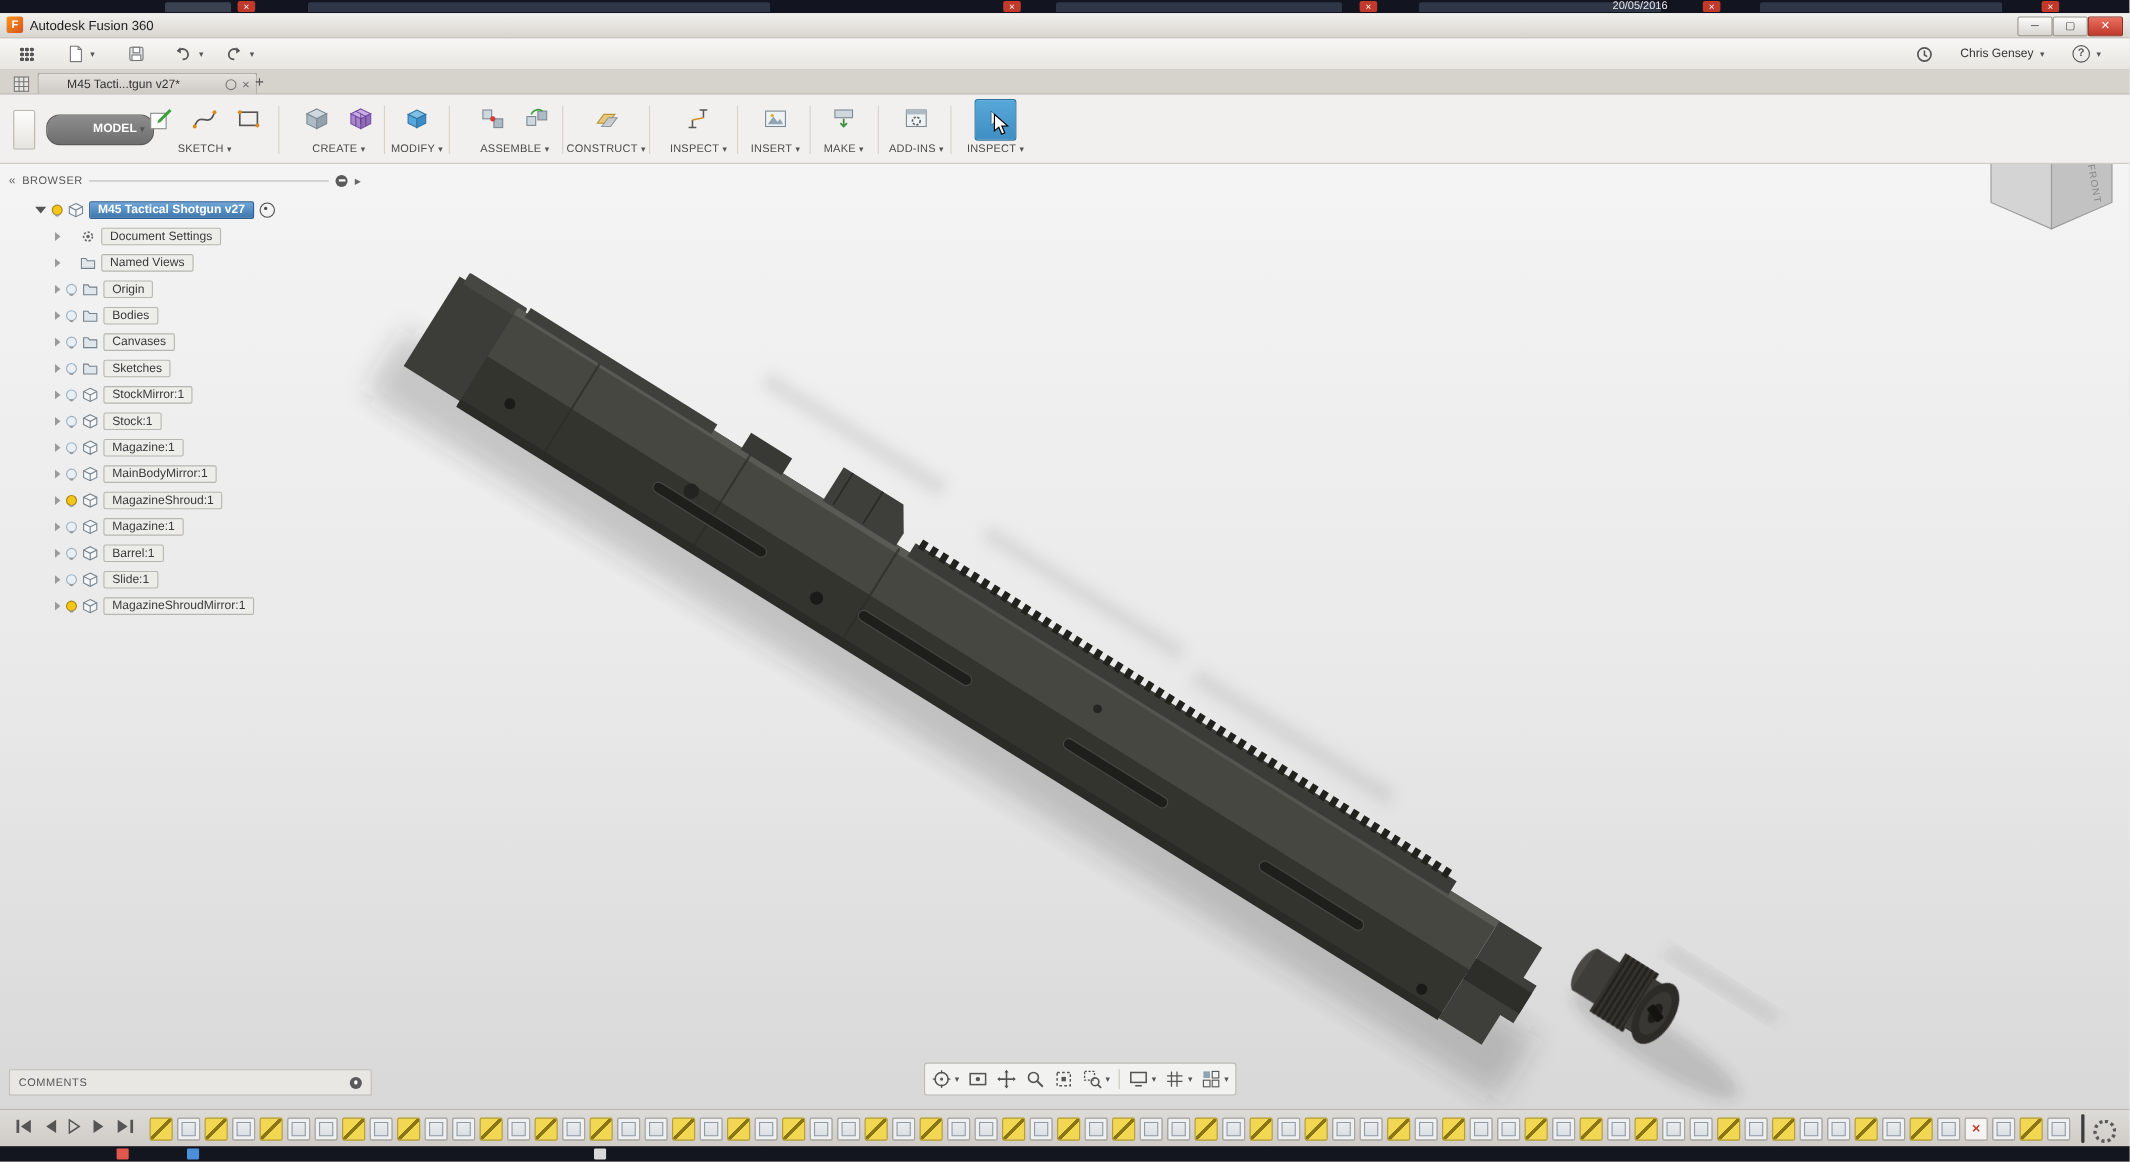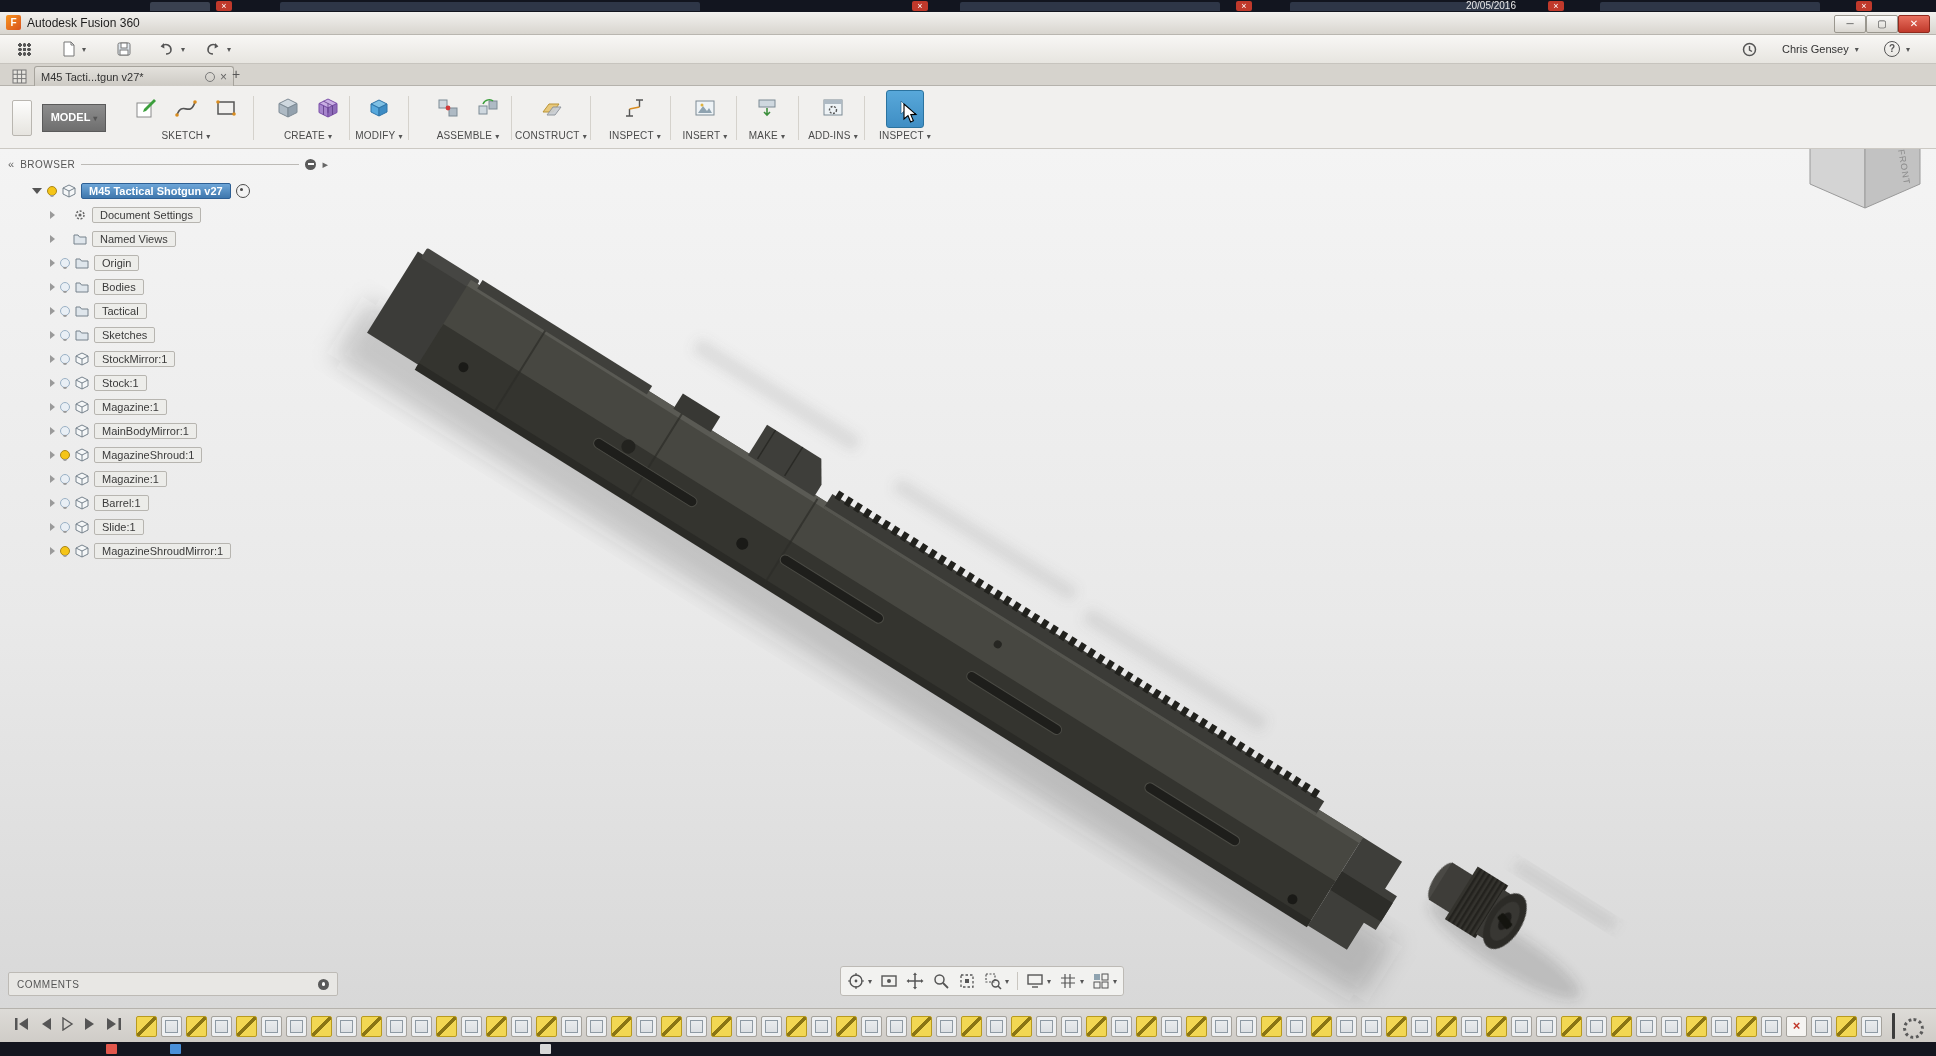--- a/index.html
+++ b/index.html
@@ -38,31 +38,31 @@
      radial-gradient(circle at 6.5px 11px,#555 1.6px,transparent 2px),
      radial-gradient(circle at 11px 11px,#555 1.6px,transparent 2px);}
   #user-item{font-size:11px;color:#333;}
   #help-icon{width:14px;height:14px;border:1.5px solid #555;border-radius:50%;
              font-size:10px;line-height:13px;text-align:center;color:#555;font-weight:bold;}
   
   #tabbar{left:0;top:64px;width:1936px;height:21px;background:#d6d3cd;border-bottom:1px solid #b5b2ac;z-index:41;}
   #doc-tab{position:absolute;left:34px;top:2px;width:186px;height:19px;background:linear-gradient(#e3e1dc,#cdcac4);
            border:1px solid #a6a39c;border-bottom:none;border-radius:3px 3px 0 0;display:flex;align-items:center;
            padding:0 6px;gap:5px;font-size:11px;color:#333;}
-  #doc-tab .grow{flex:1;white-space:nowrap;overflow:hidden;}
+  #doc-tab .grow{flex:1;white-space:nowrap;overflow:hidden;margin-left:20px;}
   .dot-icon{width:8px;height:8px;border:1.5px solid #7a7a7a;border-radius:50%;}
   .x-icon{color:#666;font-size:12px;line-height:12px;}
   #new-tab{position:absolute;left:228px;top:2px;width:16px;height:16px;color:#555;font-size:14px;line-height:16px;text-align:center;}
   
   #ribbon{left:0;top:86px;width:1936px;height:62px;background:#f1f0ee;border-bottom:1px solid #ccc9c3;z-index:41;}
   #model-strip{position:absolute;left:12px;top:14px;width:18px;height:34px;background:linear-gradient(#fdfdfc,#e6e4df);
                border:1px solid #b9b6b0;border-radius:2px;}
   #model-btn{position:absolute;left:42px;top:18px;width:62px;height:26px;background:linear-gradient(#8d8d8d,#6e6e6e);
-             border:1px solid #5a5a5a;border-radius:0;color:#fff;font-size:11px;font-weight:bold;
-             text-align:center;line-height:25px;}
+             border:1px solid #5a5a5a;border-radius:12px;color:#fff;font-size:11px;font-weight:bold;
+             text-align:center;line-height:25px;padding-left:34px;}
   .rgroup{position:absolute;top:4px;height:56px;text-align:center;}
   .rtiles{display:flex;justify-content:center;gap:4px;height:38px;}
   .rtile{width:36px;height:36px;border-radius:3px;display:flex;align-items:center;justify-content:center;}
   .rtile.active{background:linear-gradient(#58a8da,#3f8ec4);border:1px solid #2b739f;}
   .rlabel{font-size:10px;color:#4a4a4a;margin-top:2px;letter-spacing:.2px;text-align:center;}
   .rdivider{position:absolute;top:10px;width:1px;height:44px;background:#d5d2cc;}
   
   #canvas{left:0;top:148px;width:1936px;height:860px;background:linear-gradient(#f4f4f4 0%,#e9e9e9 55%,#d8d8d8 100%);z-index:1;}
   #model-svg{position:absolute;left:0;top:148px;z-index:2;}
   
@@ -523,21 +523,21 @@
     <span class="row-label">Bodies</span>
   </div>
         <div class="brow child">
     <span class="tri"></span>
     <span class="bulb bulb-off"></span>
 
     <svg class="ric ric-folder" width="14" height="14" viewBox="0 0 14 14">
             <path d="M1 3 h4 l1.5 2 H13 v7 H1 Z" fill="#dfe6ec" stroke="#76828c"></path>
           </svg>
 
-    <span class="row-label">Tactical</span>
+    <span class="row-label">Canvases</span>
   </div>
         <div class="brow child">
     <span class="tri"></span>
     <span class="bulb bulb-off"></span>
 
     <svg class="ric ric-folder" width="14" height="14" viewBox="0 0 14 14">
             <path d="M1 3 h4 l1.5 2 H13 v7 H1 Z" fill="#dfe6ec" stroke="#76828c"></path>
           </svg>
 
     <span class="row-label">Sketches</span>

